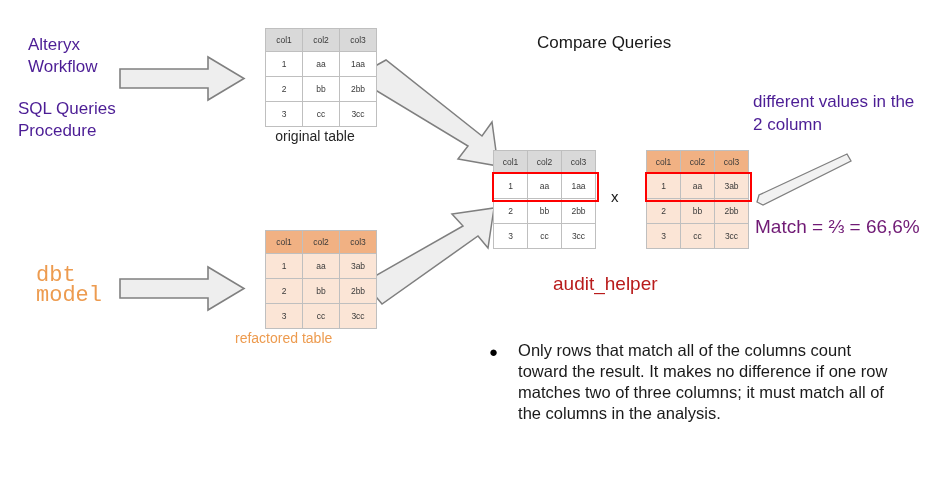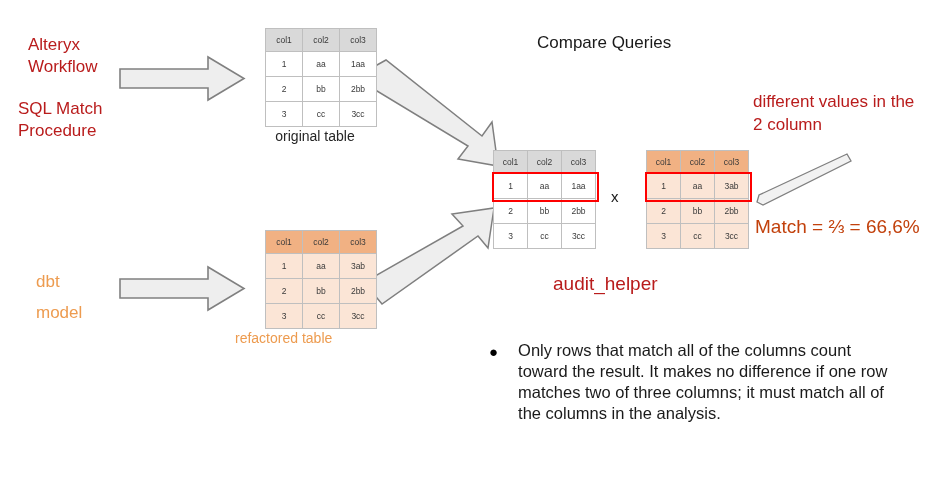--- a/index.html
+++ b/index.html
@@ -14,28 +14,29 @@
     overflow: hidden;
     font-family: "Liberation Sans", sans-serif;
     color: #1a1a1a;
   }
   .abs { position: absolute; }
 
   
   .label-dark {
     font-size: 17px;
     line-height: 22px;
-    color: #b91c1c;
+    color: #4c1d95;
     white-space: pre-line;
   }
   .label-orange {
-    font-size: 17px;
-    line-height: 31px;
+    font-size: 22px;
+    line-height: 20px;
     color: #ed9b4f;
     white-space: pre-line;
+    font-family: Liberation Mono, monospace;
   }
   .caption {
     font-size: 14px;
     color: #262626;
     text-align: center;
     width: 140px;
   }
   .caption-orange {
     font-size: 14px;
     color: #ed9b4f;
@@ -44,21 +45,21 @@
   .title-text {
     font-size: 17px;
     color: #1a1a1a;
   }
   .big-orange {
     font-size: 19px;
     color: #b91c1c;
   }
   .match-text {
     font-size: 19px;
-    color: #c2410c;
+    color: #701a75;
     white-space: nowrap;
   }
   .x-mark {
     font-size: 15px;
     color: #1a1a1a;
   }
 
   
   table.mini {
     border-collapse: collapse;
@@ -110,21 +111,21 @@
     line-height: 21px;
     color: #1a1a1a;
   }
 </style>
 </head>
 <body>
 
 <div class="abs label-dark" style="left:28px; top:34px;">Alteryx
 Workflow</div>
 
-<div class="abs label-dark" style="left:18px; top:98px;">SQL Match
+<div class="abs label-dark" style="left:18px; top:98px;">SQL Queries
 Procedure</div>
 
 <div class="abs label-orange" style="left:36px; top:266px;">dbt
 model</div>
 
 <div class="abs" style="left:118px; top:55px;">
   <svg class="arrow-svg" width="128" height="47" viewBox="0 0 128 47">
     <polygon points="2,14 90,14 90,2 126,23.5 90,45 90,33 2,33" fill="#eeeeee" stroke="#808080" stroke-width="1.6"></polygon>
   </svg>
 </div>

